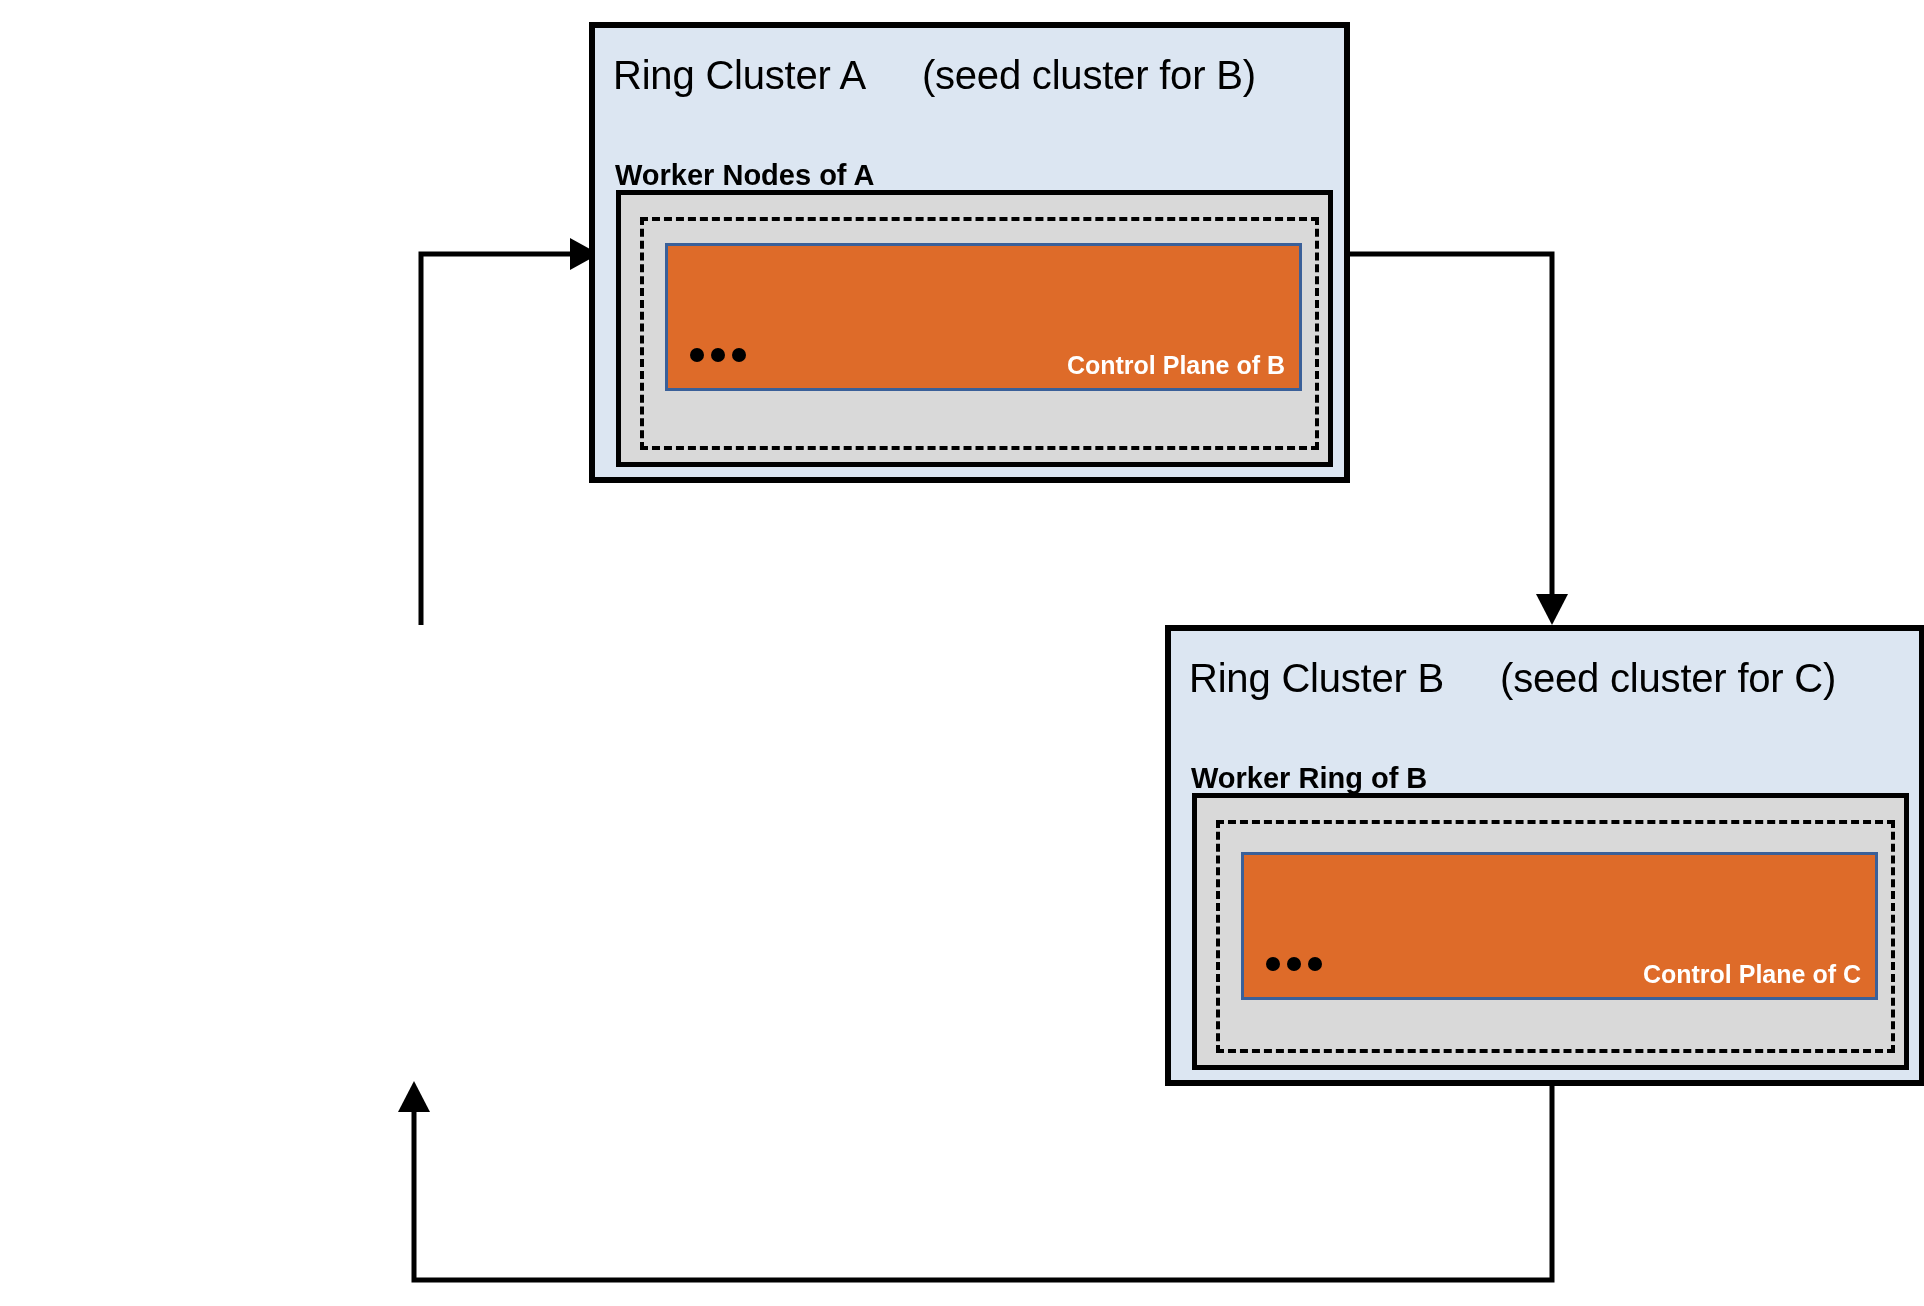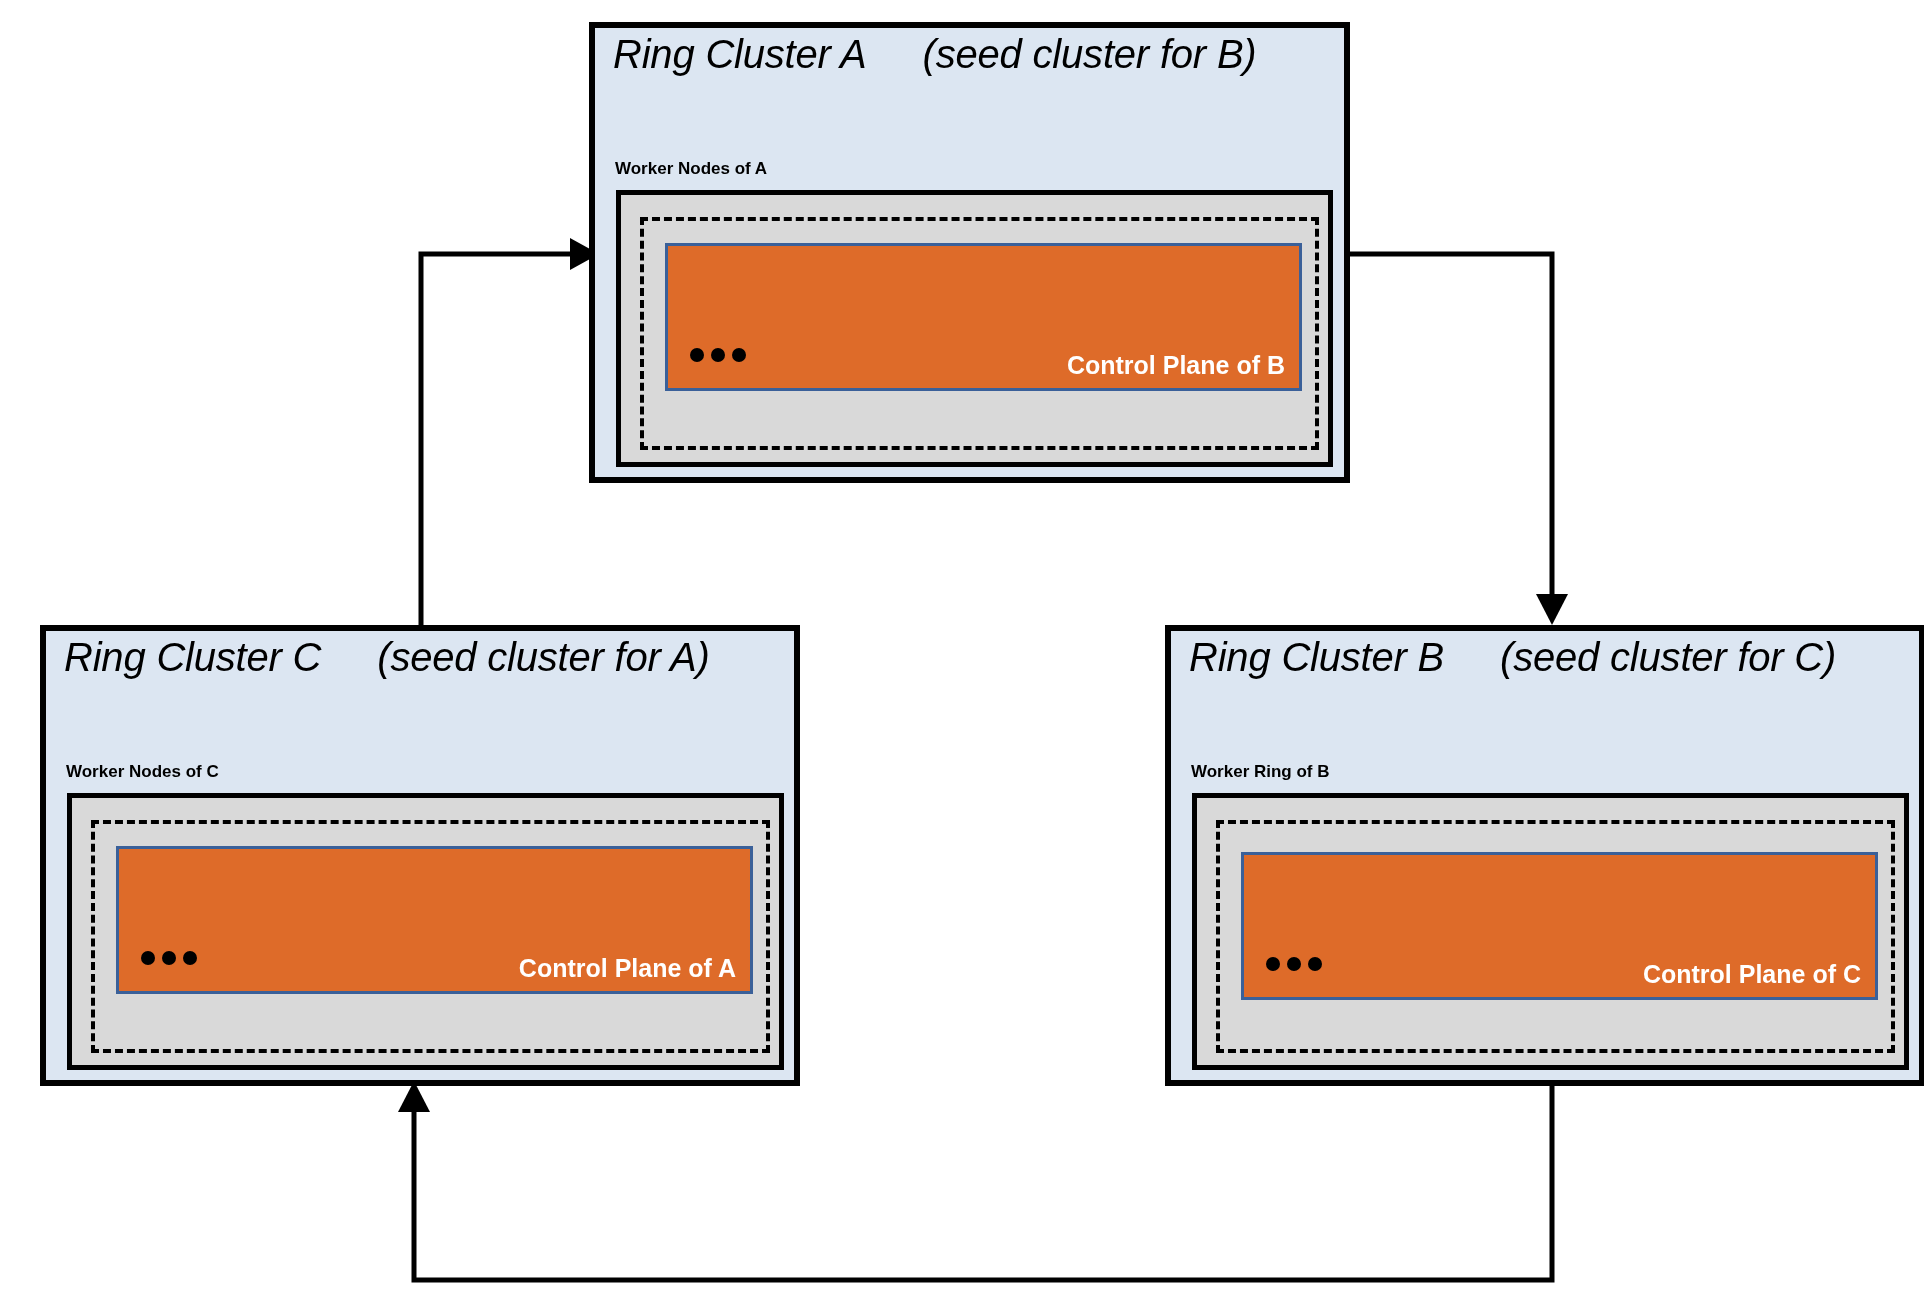--- a/index.html
+++ b/index.html
@@ -21,37 +21,36 @@
   
   .cluster {
     position: absolute;
     background: #dce6f2;
     border: 6px solid #000000;
     box-sizing: border-box;
   }
   .cluster-title {
     position: absolute;
     left: 18px;
-    top: 4px;
+    top: 25px;
     white-space: nowrap;
     font-size: 40px;
     font-weight: 400;
     color: #000000;
     letter-spacing: -0.2px;
-    font-style: italic;
   }
   .cluster-title .seed {
     display: inline-block;
     margin-left: 56px;
   }
   .worker-label {
     position: absolute;
     left: 20px;
     white-space: nowrap;
-    font-size: 17px;
+    font-size: 29px;
     font-weight: bold;
     color: #000000;
   }
 
   
   .worker-box {
     position: absolute;
     background: #d9d9d9;
     border: 5px solid #000000;
     box-sizing: border-box;
@@ -149,39 +148,20 @@
             <i></i>
               <i></i>
               <i></i>
           </div>
           <div class="cp-label">Control Plane of B</div>
         </div>
       </div>
     </div>
   </div>
 
-  <div class="cluster" style="left:40px; top:625px; width:760px; height:461px;">
-    <div class="cluster-title">
-      <span>Ring Cluster C</span><span class="seed">(seed cluster for A)</span>
-    </div>
-    <div class="worker-label" style="top:131px;">Worker Nodes of C</div>
-
-    <div class="worker-box" style="left:21px; top:162px; width:717px; height:277px;">
-      <div class="dashed-box" style="left:19px; top:22px; width:679px; height:233px;">
-        <div class="control-plane" style="left:21px; top:22px; width:637px; height:148px;">
-          <div class="dots">
-            <i></i>
-              <i></i>
-              <i></i>
-          </div>
-          <div class="cp-label">Control Plane of A</div>
-        </div>
-      </div>
-    </div>
-  </div>
 
   <div class="cluster" style="left:1165px; top:625px; width:760px; height:461px;text-align:right;">
     <div class="cluster-title">
       <span>Ring Cluster B</span><span class="seed">(seed cluster for C)</span>
     </div>
     <div class="worker-label" style="top:131px;">Worker Ring of B</div>
 
     <div class="worker-box" style="left:21px; top:162px; width:717px; height:277px;">
       <div class="dashed-box" style="left:19px; top:22px; width:679px; height:233px;">
         <div class="control-plane" style="left:21px; top:28px; width:637px; height:148px;">

